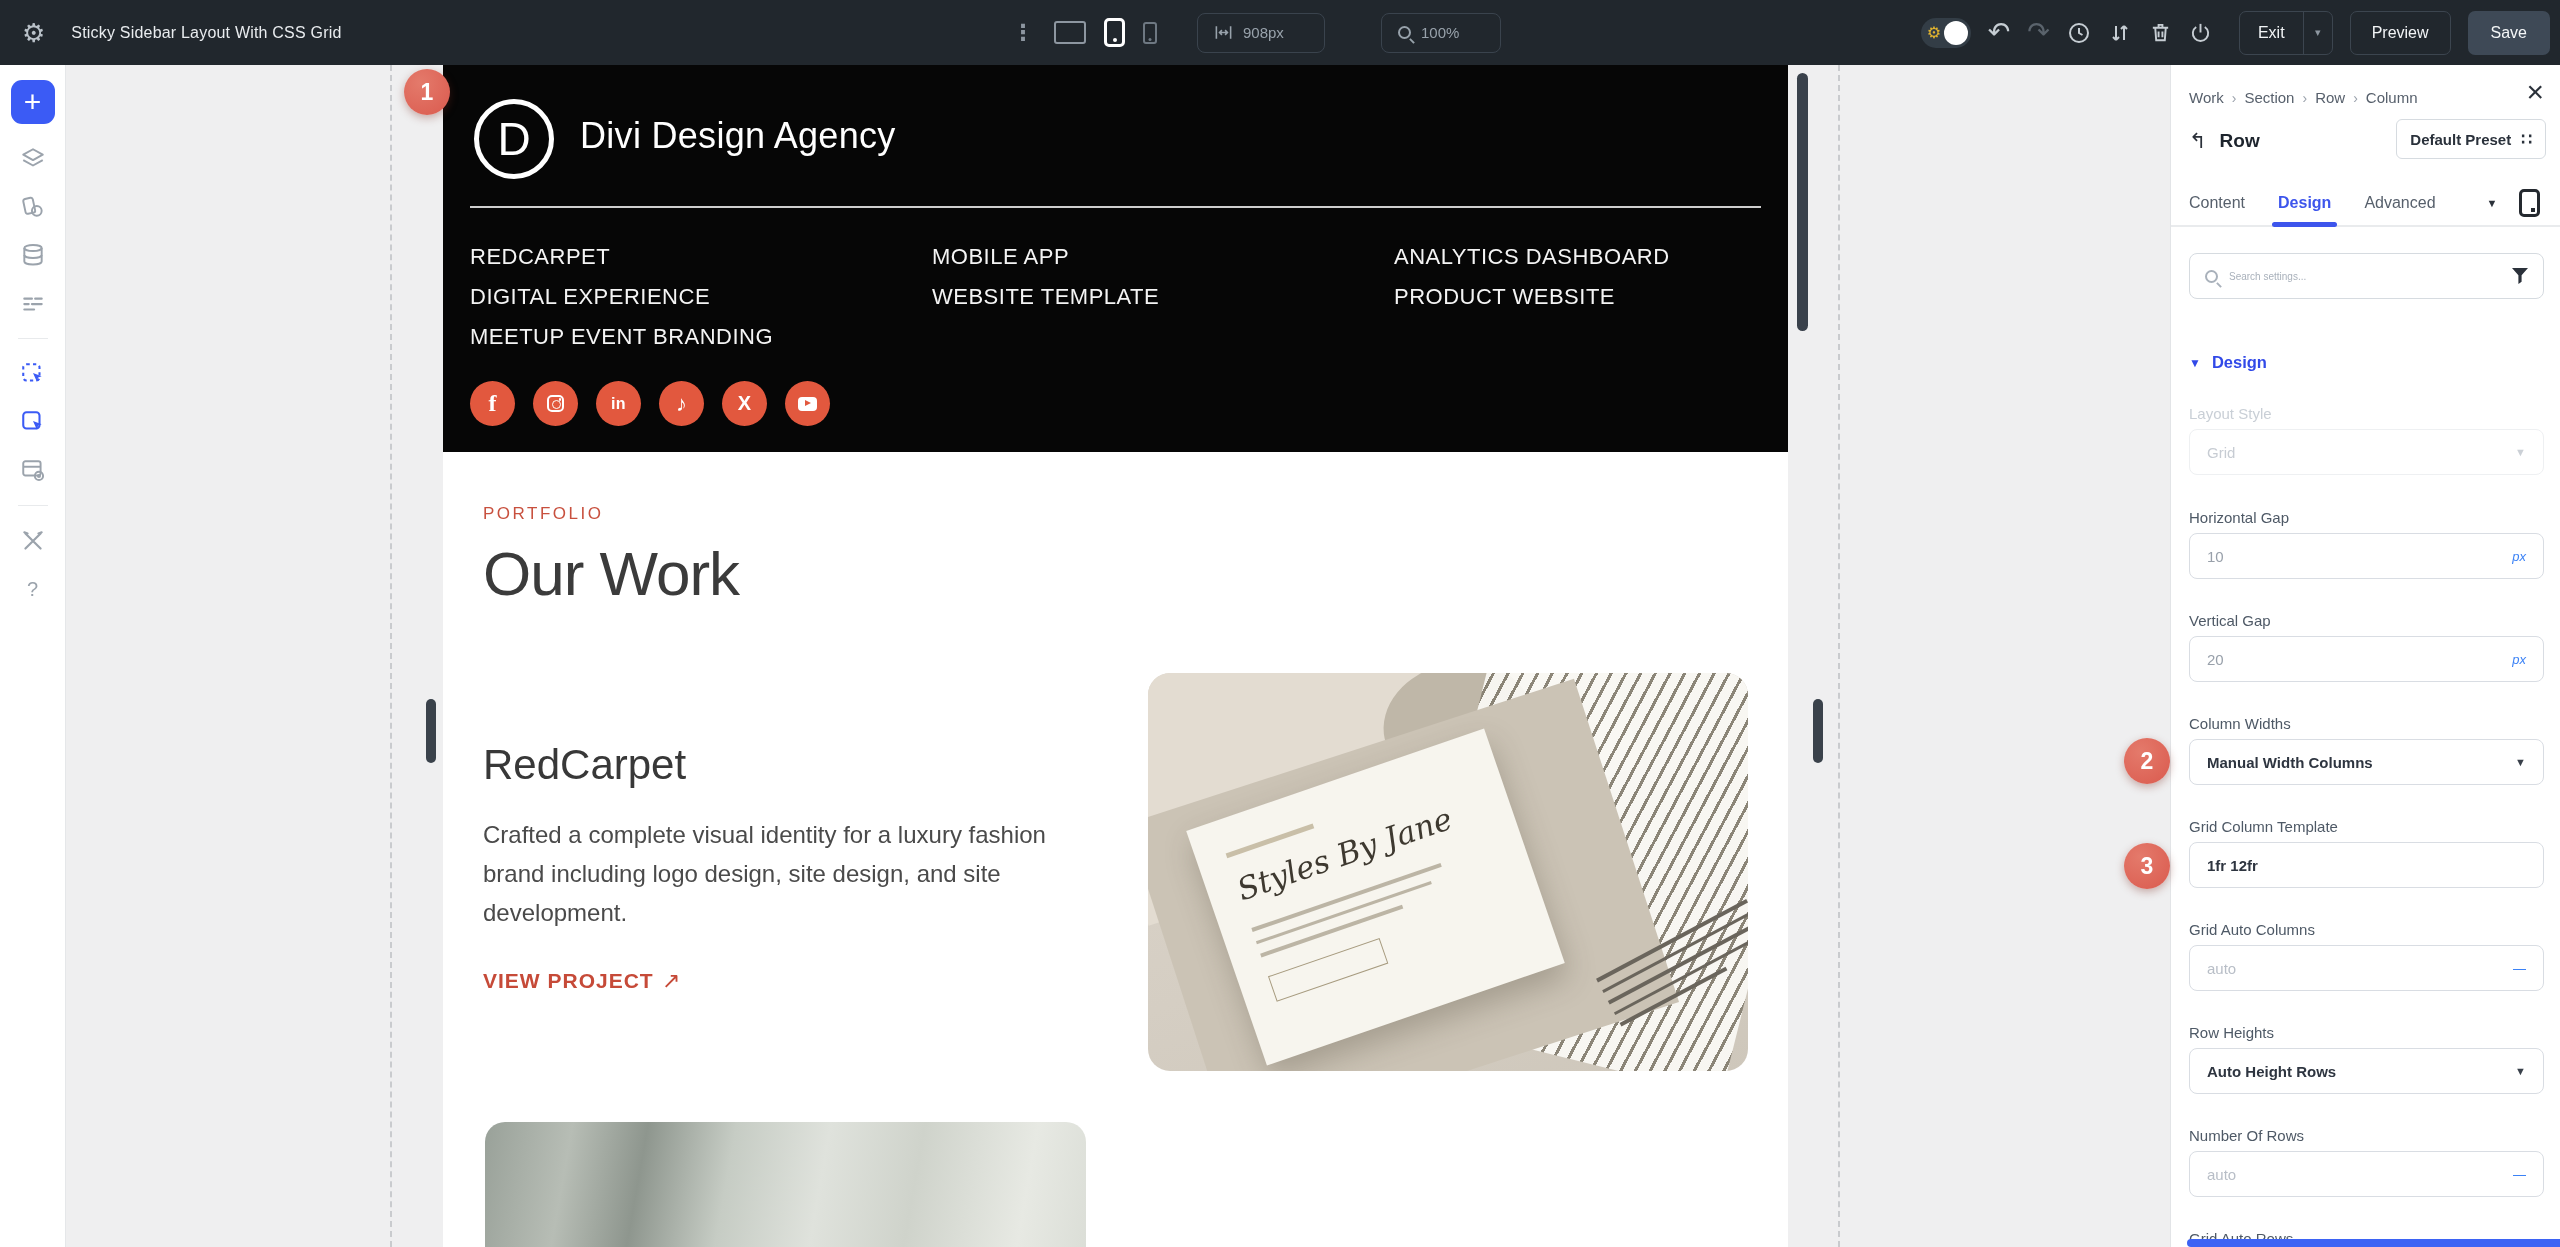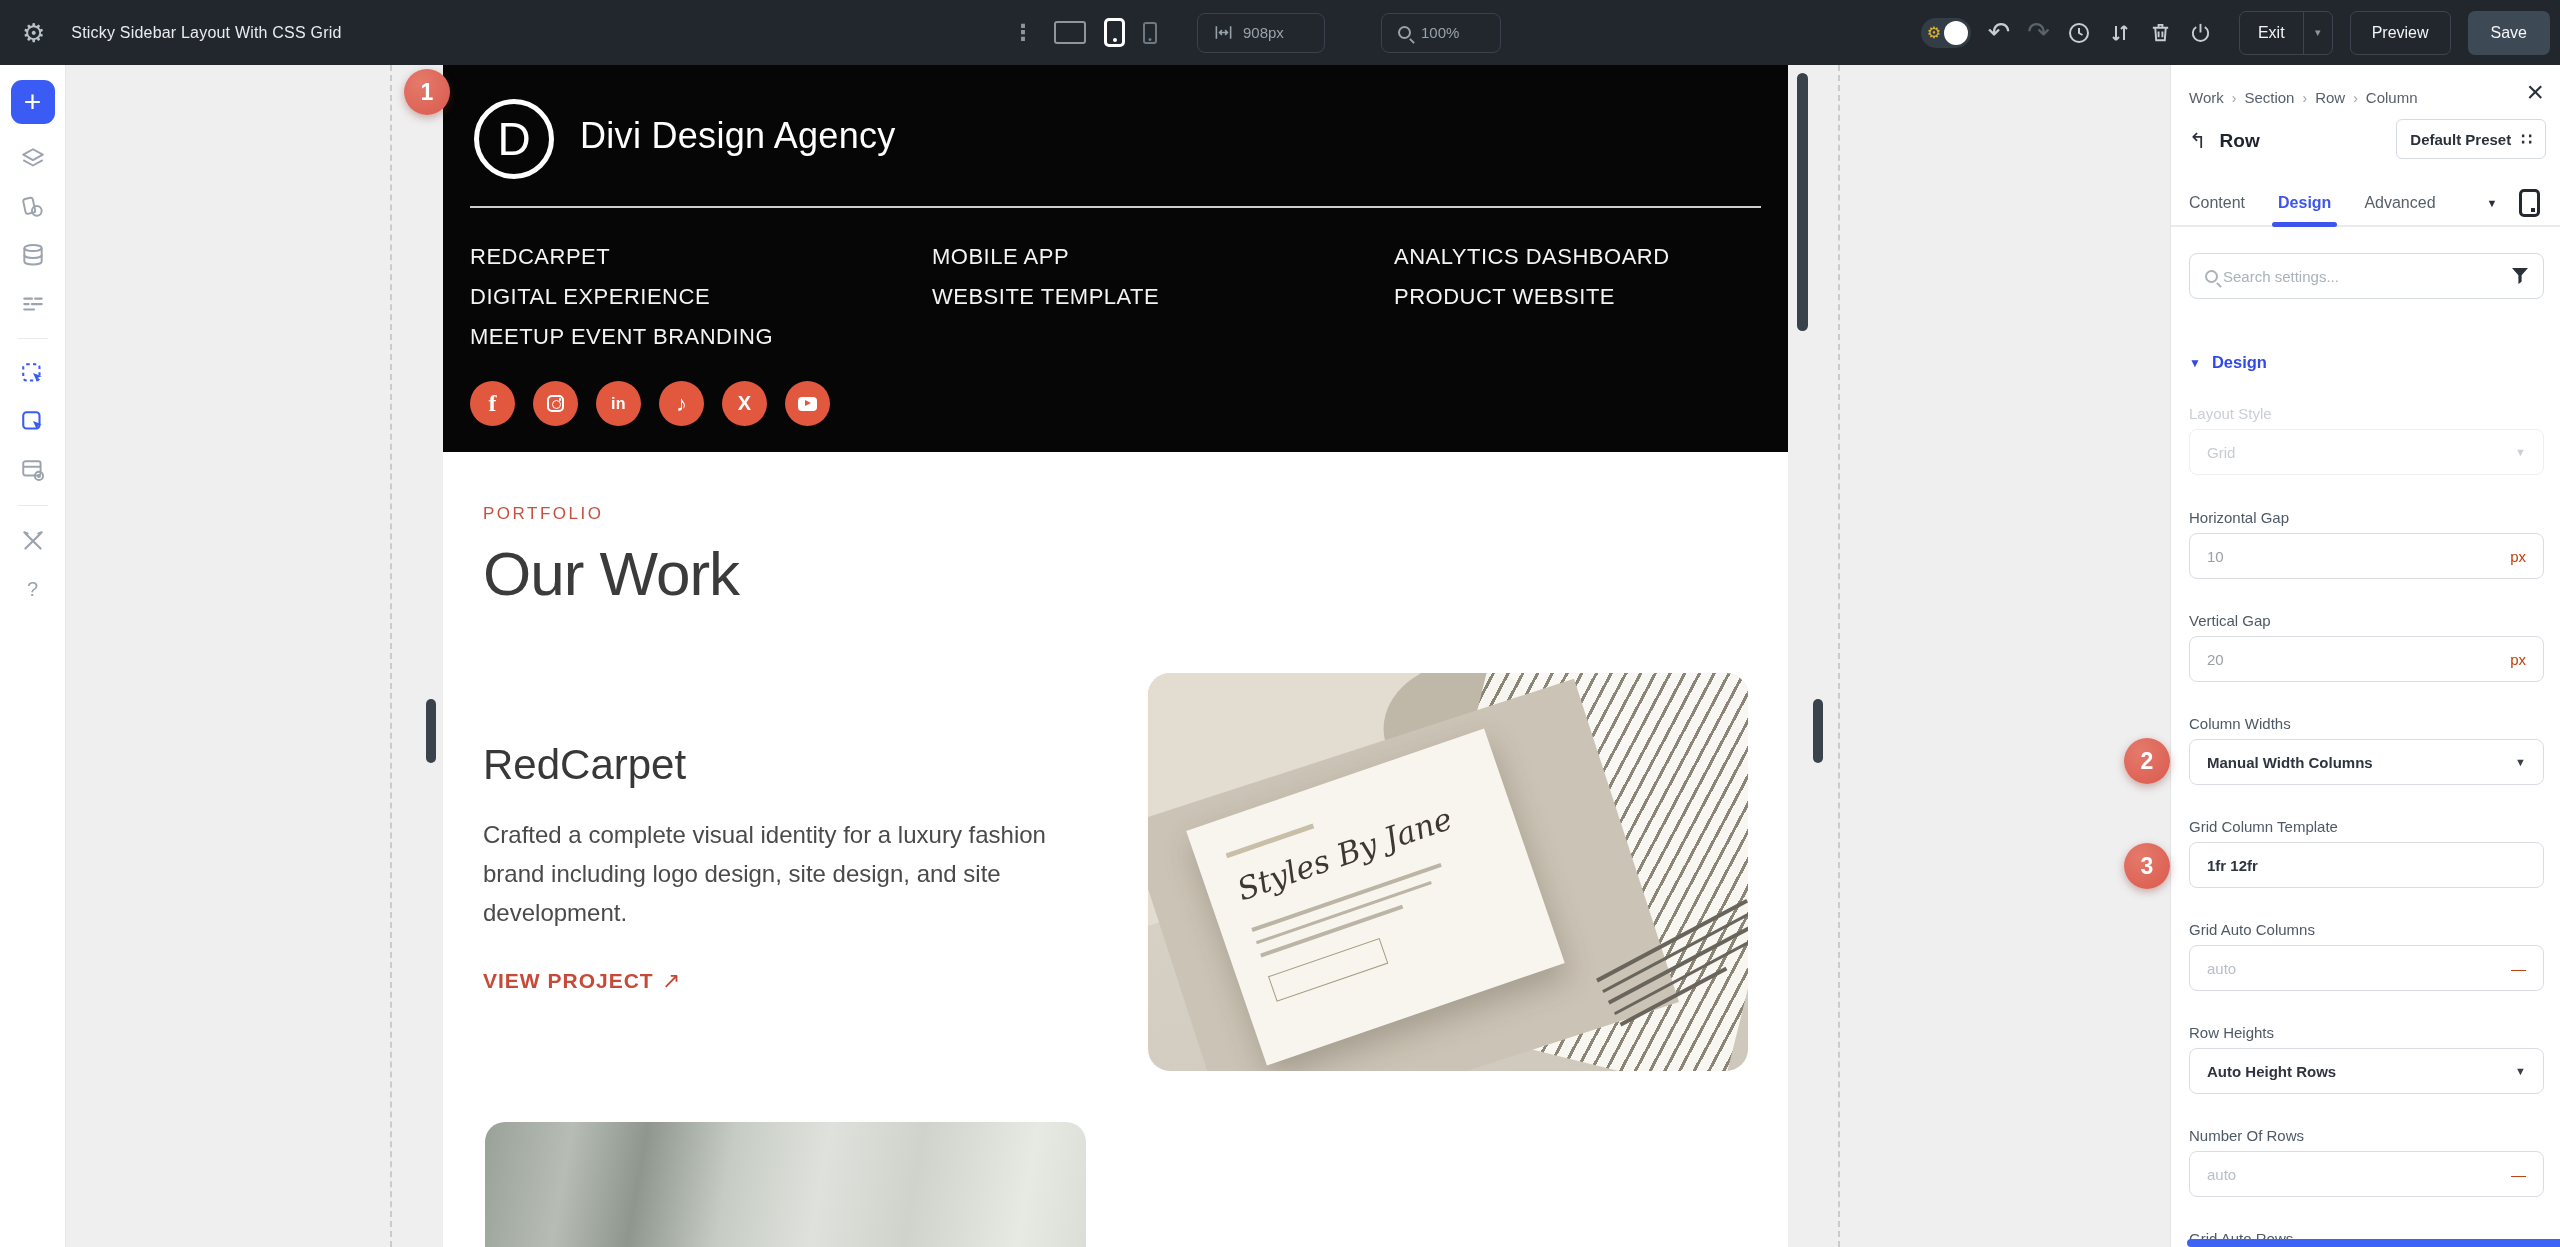--- a/index.html
+++ b/index.html
@@ -138,37 +138,37 @@
               display:flex; align-items:center; padding-left:18px; }
   .tab { position:relative; height:100%; display:flex; align-items:center; font-size:16px; color:#57606C; margin-right:33px; }
   .tab.active { color:#3D55EC; font-weight:600; }
   .tab.active::after { content:""; position:absolute; left:-6px; right:-6px; bottom:-2px; height:5px;
                        border-radius:3px; background:#3D55EC; }
   .tabs-caret { font-size:11px; color:#2B313A; margin-left:18px; }
   .resp-ico { margin-left:22px; width:21px; height:28px; border:3px solid #24292F; border-radius:5px; position:relative; }
   .resp-ico::after { content:""; position:absolute; right:2px; bottom:2px; width:4px; height:4px; background:#24292F; }
   .search-box { position:absolute; left:18px; top:188px; width:355px; height:46px; border:1.5px solid #D6DBE0;
                 border-radius:8px; display:flex; align-items:center; padding:0 15px; color:#A9B1BB; }
-  .search-box input { flex:1; border:none; outline:none; font-size:15px; color:#be185d; margin-left:5px;
+  .search-box input { flex:1; border:none; outline:none; font-size:10px; color:#be185d; margin-left:11px;
                       font-family:inherit; background:transparent; }
   .search-box input::placeholder { color:#A9B1BB; }
   .funnel { width:16px; height:16px; background:#2B313A; clip-path:polygon(0 0,100% 0,60% 46%,60% 86%,40% 100%,40% 46%); }
   .sec-head { position:absolute; left:18px; top:288px; display:flex; align-items:center; gap:11px;
               color:#3149E8; font-size:16.5px; font-weight:700; }
   .sec-tri { font-size:12px; }
 
   .field { position:absolute; left:18px; width:355px; }
   .field .flabel { font-size:15px; color:#4E5966; font-weight:500; display:block; }
   .fbox { margin-top:7px; height:46px; border:1.5px solid #D9DDE3; border-radius:8px; display:flex;
           align-items:center; padding:0 17px; background:#FFF; }
   .fbox input { flex:1; border:none; outline:none; font-size:15px; color:#98A0AA; font-family:inherit; background:transparent; min-width:0; }
   .fbox input.dark { color:#2E3540; font-weight:600; }
   .fbox input::placeholder { color:#B8BEC7; }
   .fval { flex:1; font-size:15px; color:#2E3540; font-weight:600; }
-  .fsuffix { font-size:15px; color:#c2410c; }
+  .fsuffix { font-size:13px; color:#3b82f6;font-style:italic; }
   .fcaret { font-size:11px; color:#39404A; }
   .field.disabled .flabel { color:#C9CFD6; }
   .field.disabled .fbox { border-color:#EEF0F2;padding-left:17px; }
   .field.disabled .fval { color:#C7CCD3; font-weight:400; }
   .field.disabled .fcaret { color:#CBD0D6; }
   .fld-0 { top:340px; } .fld-1 { top:444px; } .fld-2 { top:547px; } .fld-3 { top:650px; }
   .fld-4 { top:753px; } .fld-5 { top:856px; } .fld-6 { top:959px; } .fld-7 { top:1062px; } .fld-8 { top:1165px; }
   .panel-hscroll { position:absolute; left:16px; right:0; bottom:0; height:8px; background:#3D63F4; border-radius:4px 0 0 4px; }
 
   

